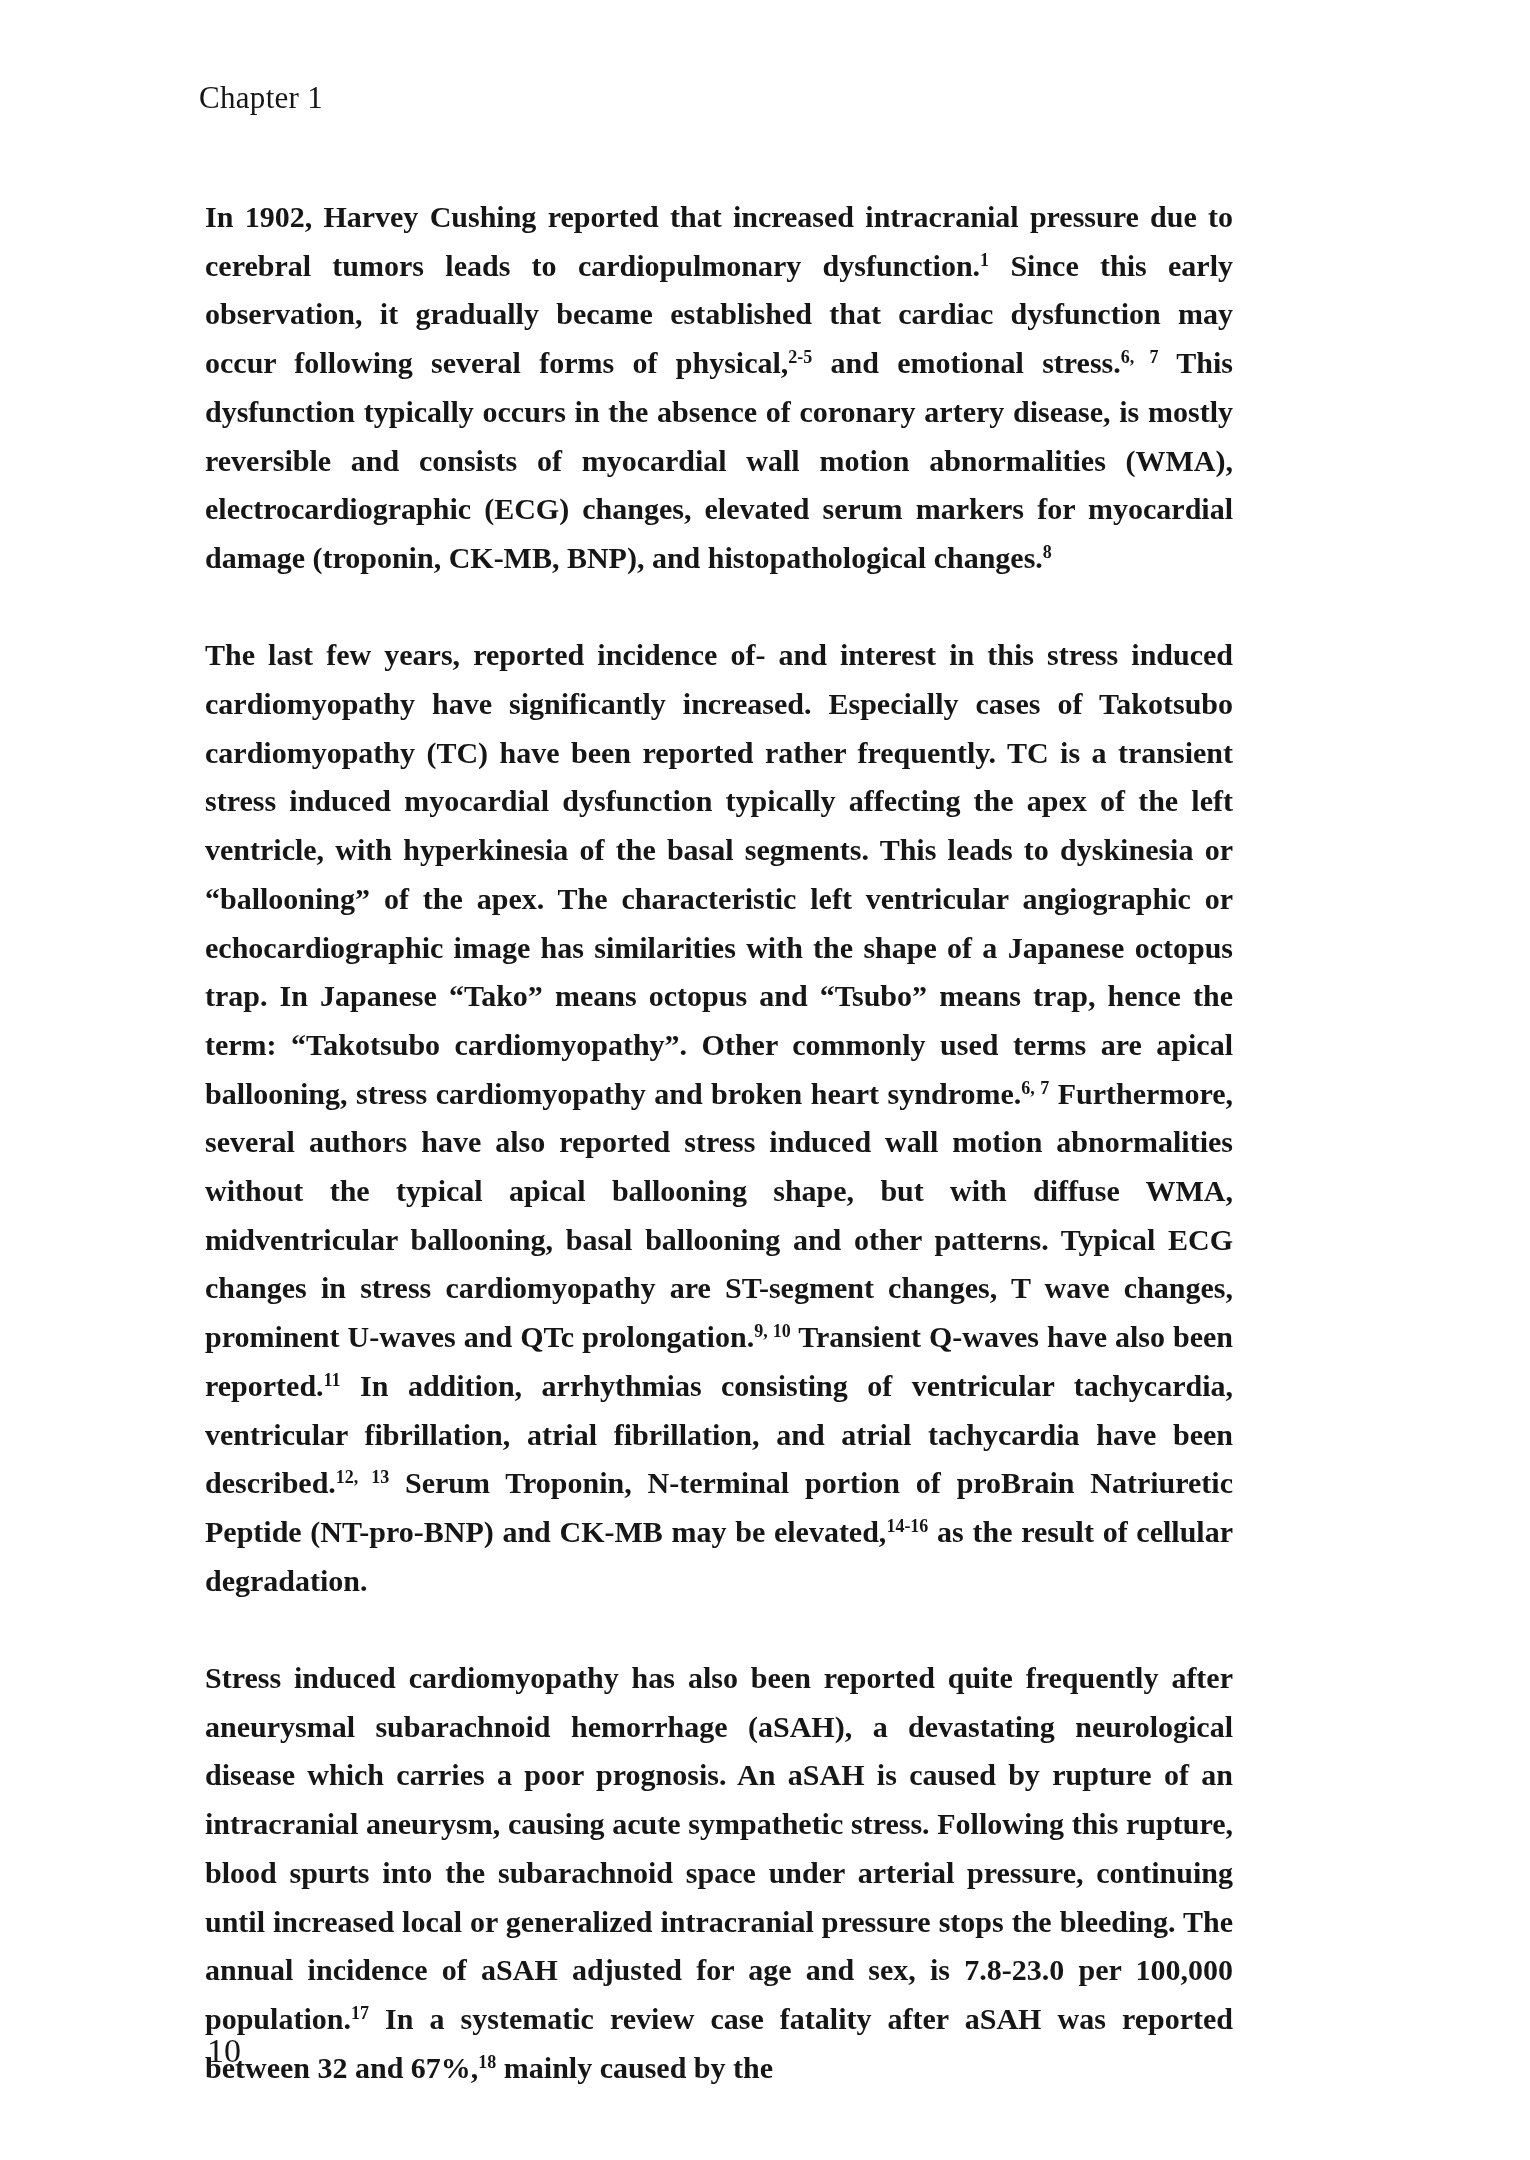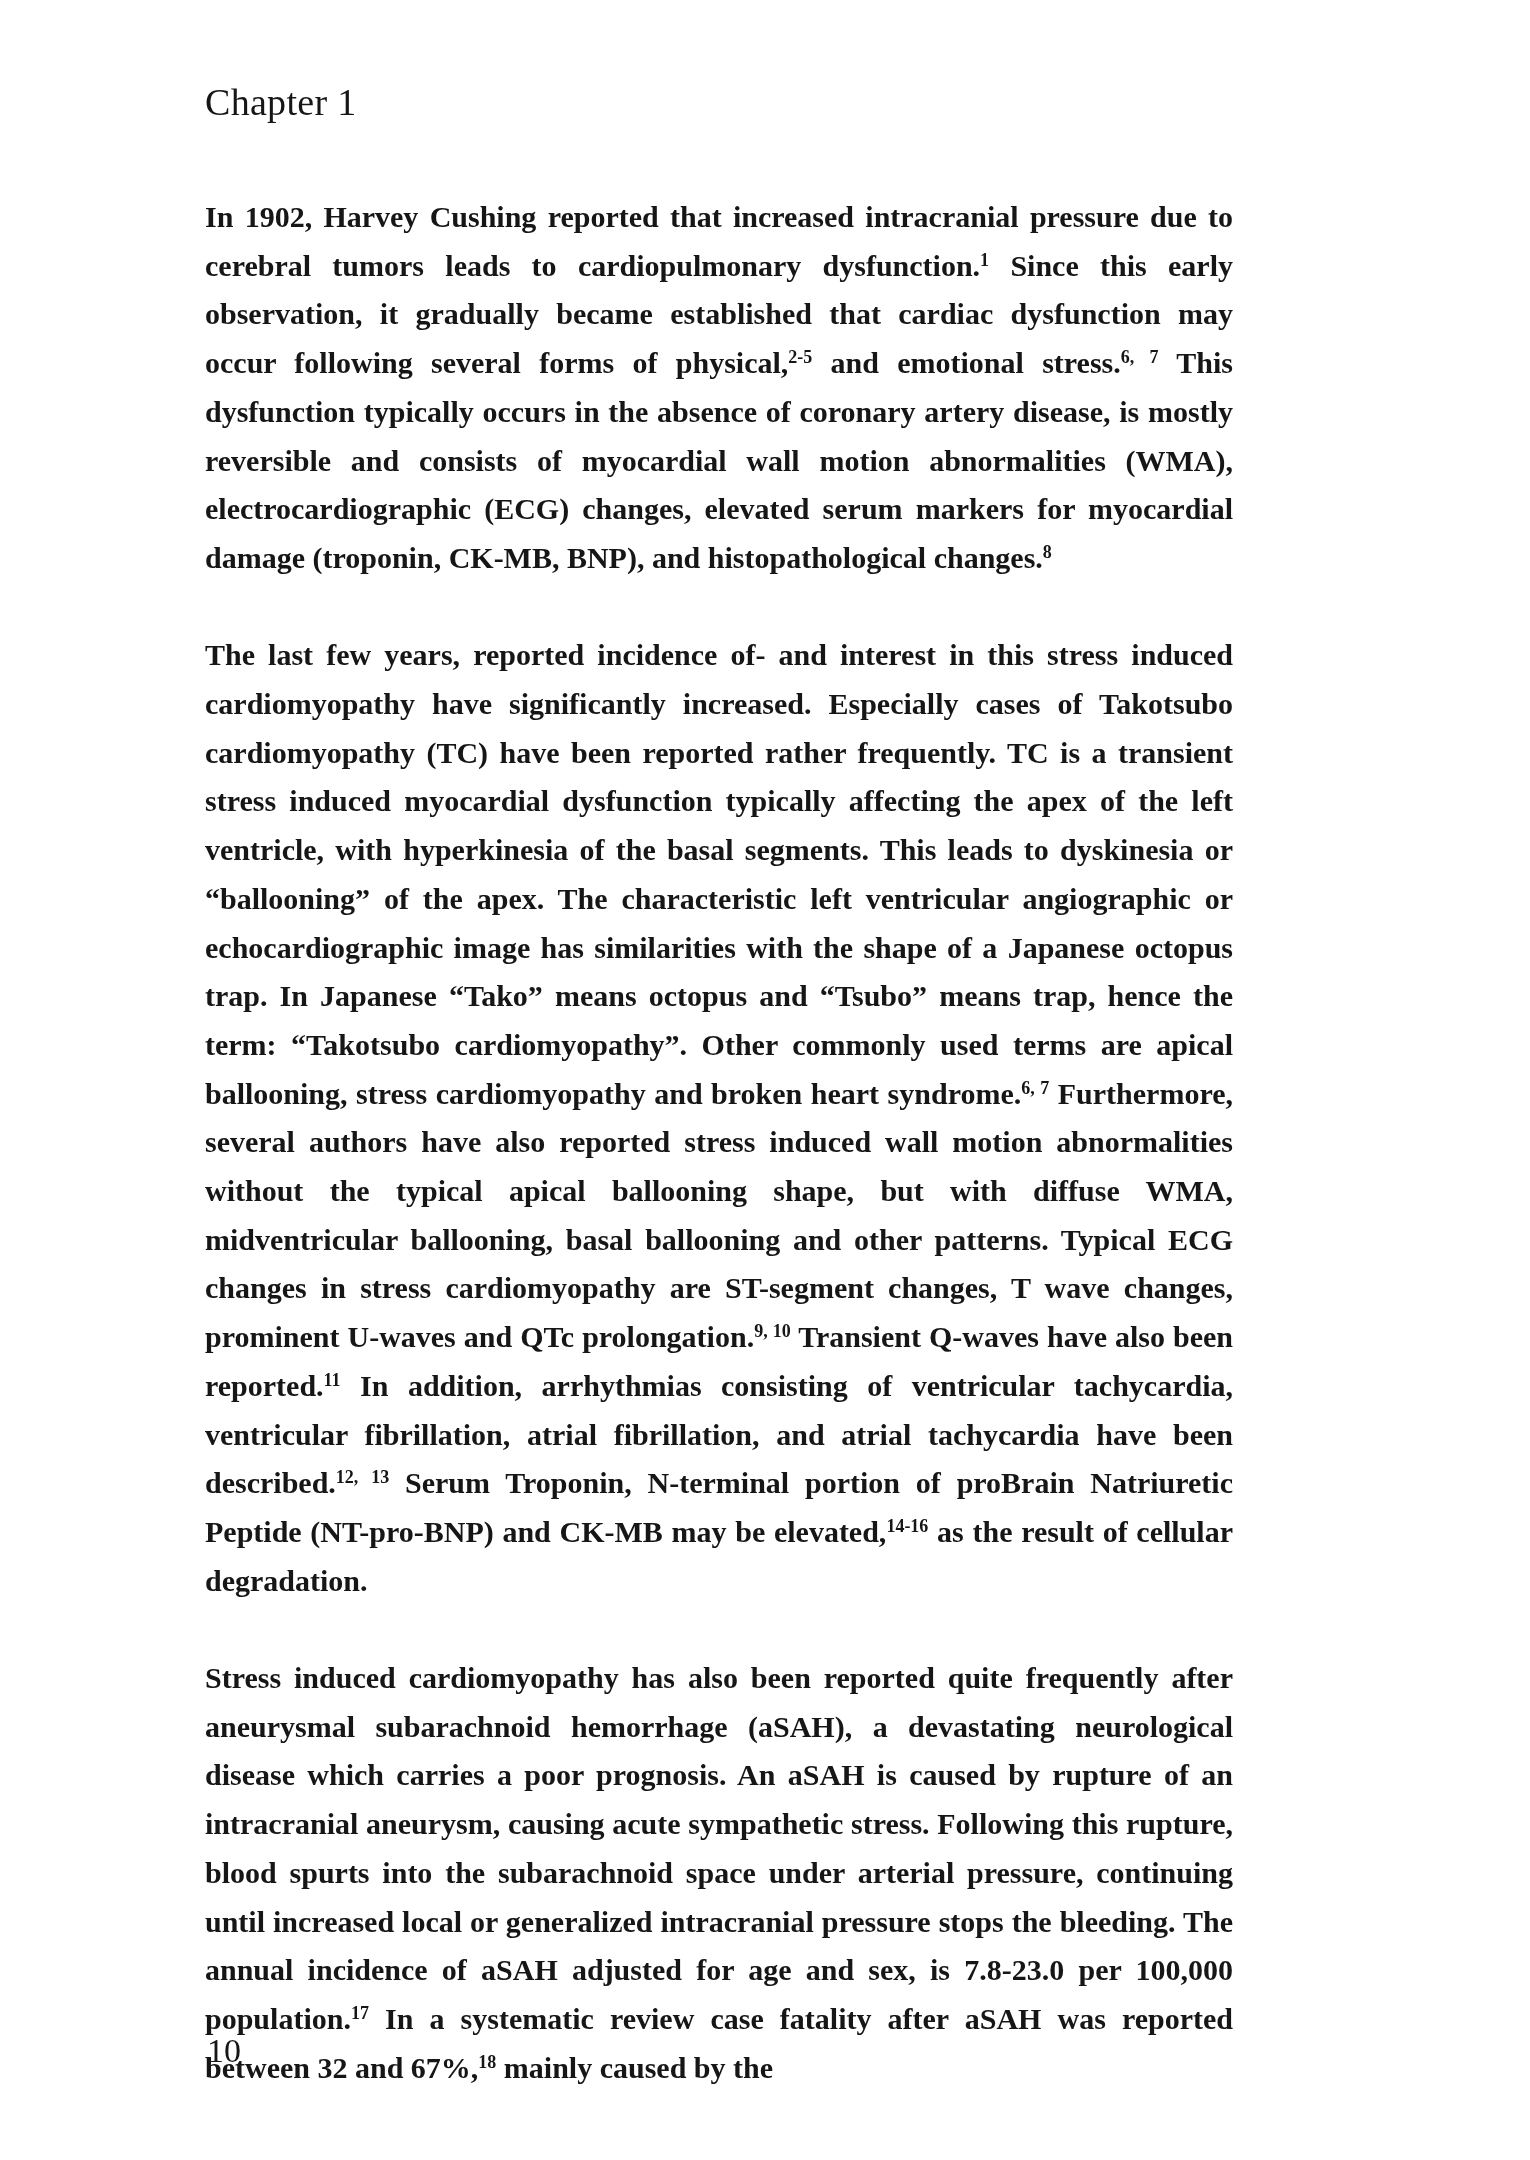--- a/index.html
+++ b/index.html
@@ -8,23 +8,23 @@
     position: relative;
     width: 1530px;
     height: 2160px;
     background: #ffffff;
     color: #161616;
     font-family: "Liberation Serif", "DejaVu Serif", serif;
     overflow: hidden;
   }
   .running-header {
     position: absolute;
-    left: 205px;
+    left: 199px;
     top: 80px;
-    font-size: 38px;
+    font-size: 31px;
     letter-spacing: 0.3px;
     white-space: nowrap;
   }
   .page-body {
     position: absolute;
     left: 205px;
     top: 193px;
     width: 1028px;
     font-size: 30px;
     line-height: 48.7px;

